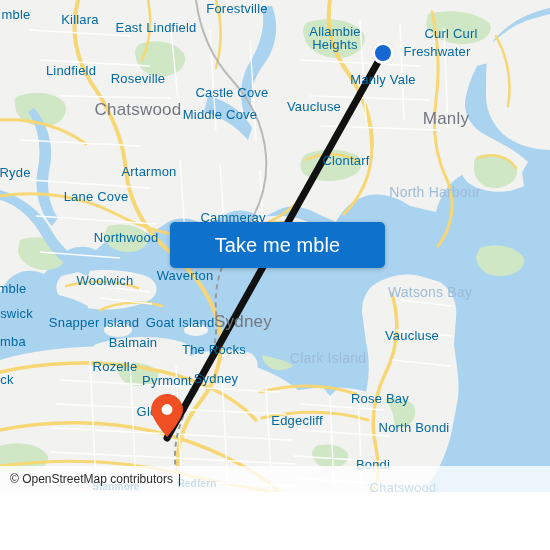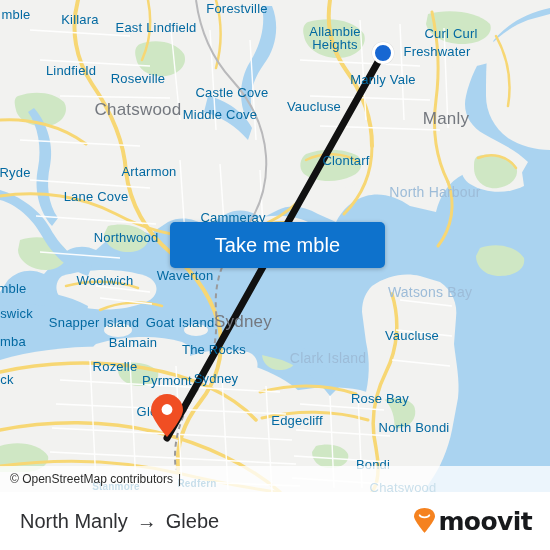--- a/index.html
+++ b/index.html
@@ -311,27 +311,15 @@
 
     <button class="cta">Take me mble</button>
 
     <div class="attrib">
       <span>© OpenStreetMap contributors</span>
       <span class="sep">|</span>
     </div>
   </div>
 
   <div class="footer">
-    <div class="route-text">
-      <span>North Manly</span>
-      <span class="route-arrow">→</span>
-      <span>Glebe</span>
-    </div>
-    <div class="brand">
-      <svg width="23" height="26" viewBox="0 0 23 26">
-        <path d="M11.5 25 C11.5 25 22 12.5 22 8.6 C22 3.3 17.3 0 11.5 0 C5.7 0 1 3.3 1 8.6 C1 12.5 11.5 25 11.5 25 Z" fill="#f5821f"></path>
-        <path d="M6.6 7.2 C7.9 10.2 15.1 10.2 16.4 7.2" stroke="#ffffff" stroke-width="1.7" fill="none" stroke-linecap="round"></path>
-      </svg>
-      <span class="brand-word">moovit</span>
-    </div>
   </div>
 
 </div>
 
 </body></html>

